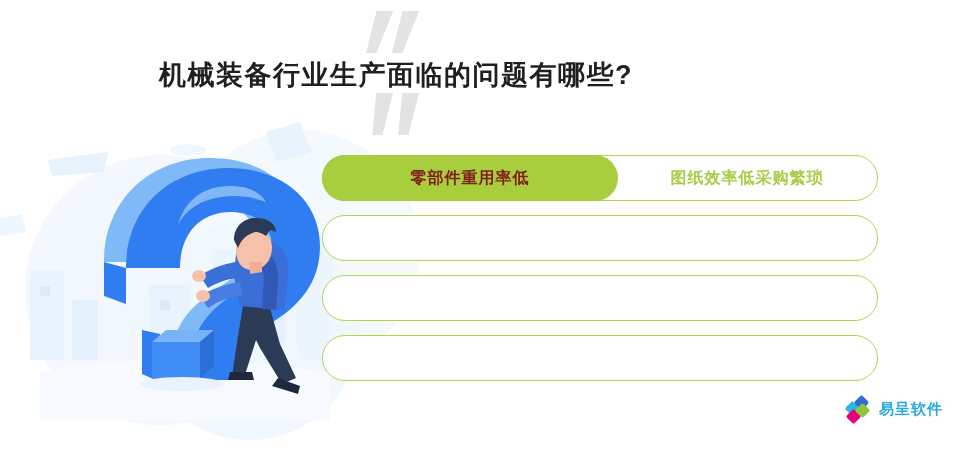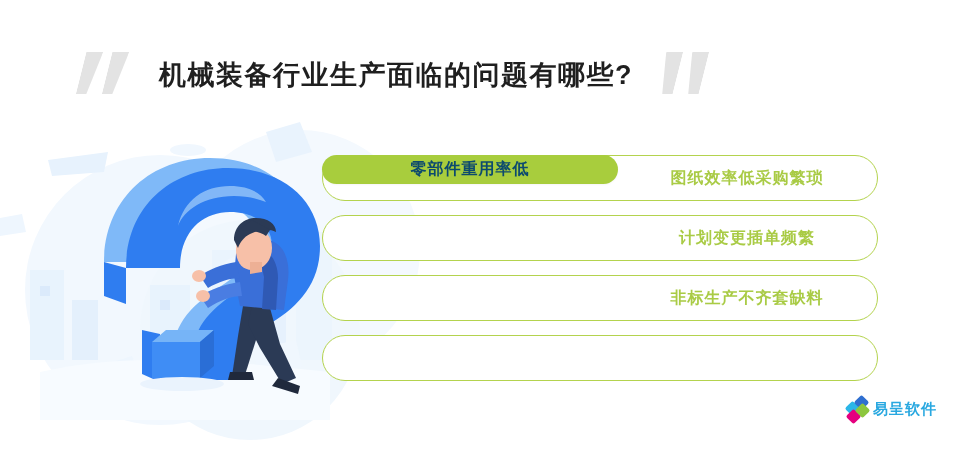--- a/index.html
+++ b/index.html
@@ -11,21 +11,21 @@
     position:relative;
   }
   .stage{position:absolute;inset:0;width:960px;height:457px;overflow:hidden;background:#fff;}
 
   
   .bg-decor{position:absolute;left:0;top:0;width:960px;height:457px;}
 
   
   .title-row{
     position:absolute;left:0;top:40px;width:792px;height:70px;
-    display:flex;align-items:center;justify-content:center;
+    display:flex;align-items:center;justify-content:center;flex-direction:column;
   }
   .quote{
     width:62px;height:46px;position:relative;flex:0 0 auto;
   }
   .quote span{
     position:absolute;top:0;display:block;width:17px;height:42px;
     background:#e3e3e3;
     transform:skewX(-14deg);
   }
   .quote span.a{left:6px;}
@@ -56,33 +56,33 @@
     border-radius:23px;
     box-sizing:border-box;
   }
   .row-right-label{
     position:absolute;right:0;top:0;width:262px;height:46px;
     display:flex;align-items:center;justify-content:center;
     font-size:16px;color:#a9cb45;font-weight:bold;letter-spacing:1px;
     white-space:nowrap;
   }
   .row-pill{
-    position:absolute;left:0;top:0;width:296px;height:29px;
+    position:absolute;left:0;top:0;width:296px;height:46px;
     background:#a8cd3d;
     border-radius:23px;
     display:flex;align-items:center;justify-content:center;
-    font-size:16px;color:#0c4a6e;font-weight:bold;letter-spacing:1px;
+    font-size:16px;color:#7f1d1d;font-weight:bold;letter-spacing:1px;
     white-space:nowrap;
     box-shadow:0 1px 2px rgba(0,0,0,0.04);
   }
 
   
   .logo{
     position:absolute;left:846px;top:396px;
-    display:flex;align-items:center;
+    display:flex;align-items:center;gap:6px;
   }
   .logo-mark{
     position:relative;width:27px;height:27px;flex:0 0 auto;
   }
   .logo-mark i{
     position:absolute;display:block;width:11px;height:11px;border-radius:2px;
   }
   .logo-mark i.c1{left:1px;top:7px;background:#2bb6e8;transform:rotate(45deg);}
   .logo-mark i.c2{left:10px;top:1px;background:#2f6fd0;transform:rotate(45deg);}
   .logo-mark i.c3{left:2px;top:15px;background:#e5007f;transform:rotate(45deg);}
@@ -198,26 +198,24 @@
   <div class="rows">
 
     <div class="row">
       <div class="row-outer"></div>
       <div class="row-right-label">图纸效率低采购繁琐</div>
       <div class="row-pill">零部件重用率低</div>
     </div>
 
     <div class="row">
       <div class="row-outer"></div>
-      <div class="row-right-label">计划变更插单频繁</div>
-    </div>
-
-    <div class="row">
-      <div class="row-outer"></div>
-      <div class="row-right-label">非标生产不齐套缺料</div>
+    </div>
+
+    <div class="row">
+      <div class="row-outer"></div>
     </div>
 
     <div class="row">
       <div class="row-outer"></div>
     </div>
 
   </div>
 
   <div class="logo">
     <div class="logo-mark">

